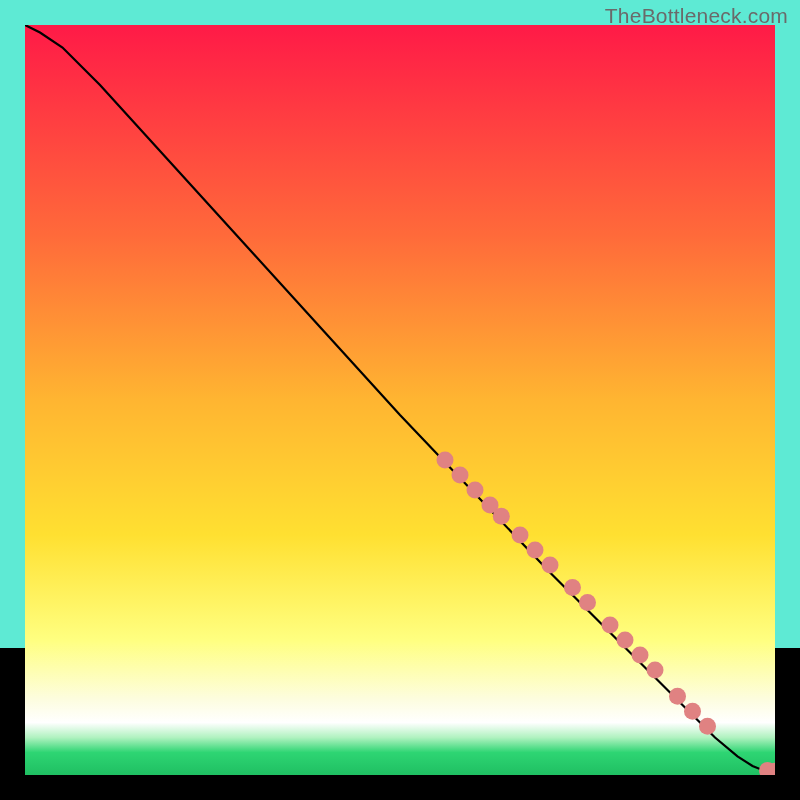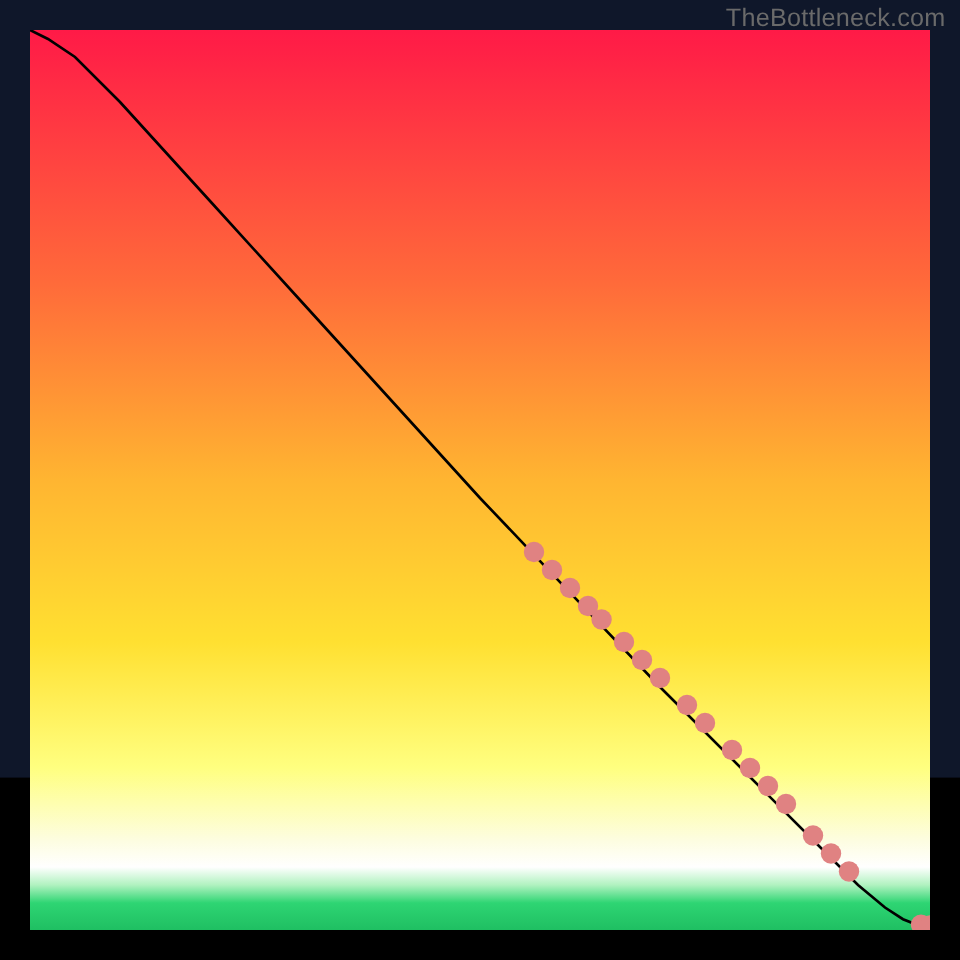--- a/index.html
+++ b/index.html
@@ -8,21 +8,21 @@
     width: 800px;
     height: 800px;
     background: #000;
     overflow: hidden;
     font-family: Arial, Helvetica, sans-serif;
   }
   .frame {
     position: relative;
     width: 800px;
     height: 648px;
-    background: #0f172a;
+    background: #5eead4;
   }
   .watermark {
     position: absolute;
     top: 4px;
     right: 12px;
     color: #6a6a6a;
     font-size: 21px;
     font-weight: 400;
     letter-spacing: 0.2px;
     z-index: 10;

